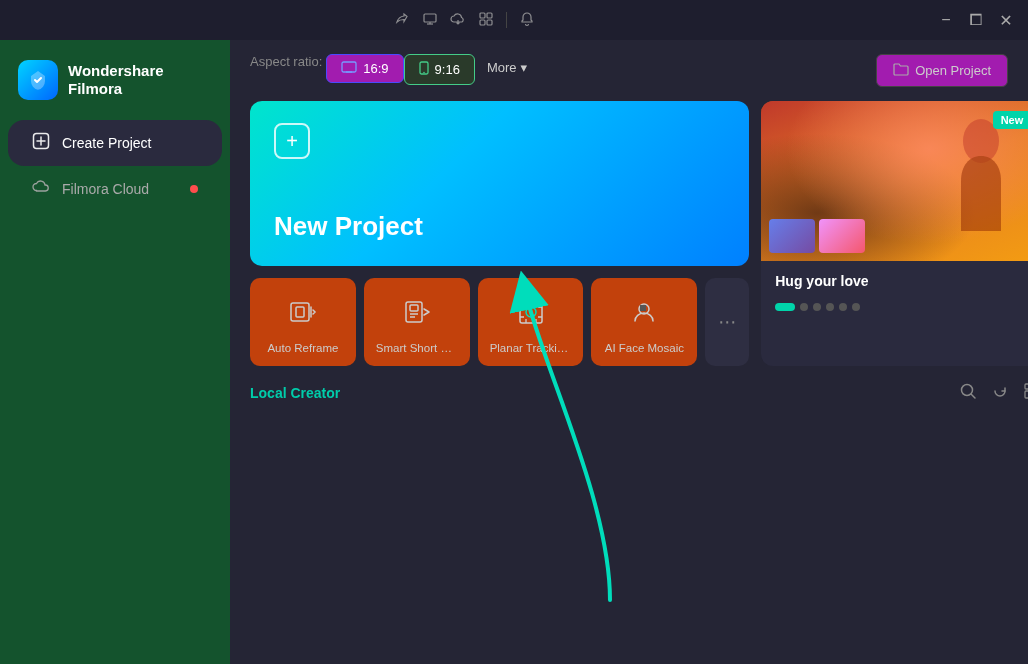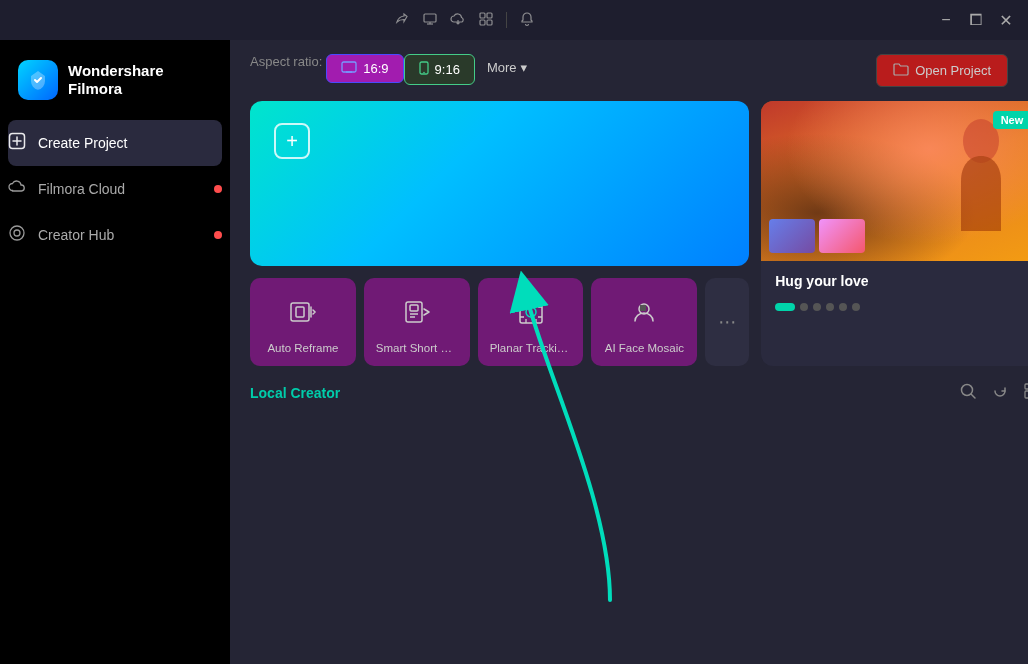--- a/index.html
+++ b/index.html
@@ -61,21 +61,21 @@
     
     .app-body {
       display: flex;
       flex: 1;
       overflow: hidden;
     }
 
     
     .sidebar {
       width: 230px;
-      background: #000000;
+      background: #14532d;
       display: flex;
       flex-direction: column;
       padding: 12px 8px;
       flex-shrink: 0;
     }
 
     .logo-area {
       display: flex;
       align-items: center;
       gap: 10px;
@@ -97,22 +97,22 @@
       font-size: 15px;
       font-weight: 600;
       line-height: 1.2;
     }
     .logo-text span { display: block; }
 
     .nav-item {
       display: flex;
       align-items: center;
       gap: 12px;
-      padding: 12px 0;
-      border-radius: 8px;
+      padding: 12px 24px;
+      border-radius: 16px;
       cursor: pointer;
       color: #aaa;
       font-size: 14px;
       position: relative;
     }
     .nav-item.active {
       background: #2a2a3e;
       color: #fff;
     }
     .nav-item-icon { font-size: 16px; opacity: 0.9; }
@@ -178,21 +178,21 @@
       color: #ccc;
       background: transparent;
     }
     .open-project-btn {
       margin-left: auto;
       display: flex;
       align-items: center;
       gap: 6px;
       padding: 7px 16px;
       border-radius: 6px;
-      background: #b91c1c;
+      background: #a21caf;
       border: 1px solid #444;
       color: #ccc;
       font-size: 13px;
       cursor: pointer;
     }
 
     
     .main-grid {
       flex: 1;
       display: grid;
@@ -241,21 +241,21 @@
 
     
     .feature-cards {
       grid-column: 1;
       grid-row: 2;
       display: flex;
       gap: 8px;
     }
     .feature-card {
       flex: 1;
-      background: #701a75;
+      background: #c2410c;
       border-radius: 10px;
       padding: 12px;
       display: flex;
       flex-direction: column;
       align-items: center;
       gap: 8px;
       cursor: pointer;
       min-width: 0;
     }
     .feature-icon {
@@ -488,30 +488,20 @@
     <div class="nav-item">
       <span class="nav-item-icon">
         <svg width="18" height="18" viewBox="0 0 18 18" fill="none">
           <path d="M4.5 12.5a3.5 3.5 0 010-7 4.5 4.5 0 018.5 1.5A3 3 0 0113.5 13H4.5z" stroke="#aaa" stroke-width="1.3" fill="none"></path>
         </svg>
       </span>
       <span>Filmora Cloud</span>
       <div class="nav-badge"></div>
     </div>
 
-    <div class="nav-item">
-      <span class="nav-item-icon">
-        <svg width="18" height="18" viewBox="0 0 18 18" fill="none">
-          <circle cx="9" cy="9" r="7" stroke="#aaa" stroke-width="1.3"></circle>
-          <circle cx="9" cy="9" r="3" stroke="#aaa" stroke-width="1.3"></circle>
-        </svg>
-      </span>
-      <span>Creator Hub</span>
-      <div class="nav-badge"></div>
-    </div>
 
   </div>
 
   <div class="content">
 
     <div class="toolbar">
       <span class="aspect-label">Aspect ratio:</span>
       <div class="aspect-btn active-16">
         <span>
           <svg width="16" height="12" viewBox="0 0 16 12" fill="none">
@@ -541,20 +531,21 @@
           </svg>
         </span>
         <span>Open Project</span>
       </div>
     </div>
 
     <div class="main-grid">
 
       <div class="new-project-card">
         <div class="new-project-plus">+</div>
+        <span class="new-project-title">New Project</span>
       </div>
 
       <div class="feature-cards">
         <div class="feature-card">
           <div class="feature-icon">
             <svg width="30" height="30" viewBox="0 0 30 30" fill="none">
               <rect x="3" y="6" width="18" height="18" rx="2" stroke="#ccc" stroke-width="1.5"></rect>
               <rect x="8" y="10" width="8" height="10" rx="1" stroke="#ccc" stroke-width="1.5"></rect>
               <path d="M23 10v10M25 13l2 2-2 2" stroke="#ccc" stroke-width="1.5" stroke-linecap="round"></path>
             </svg>

